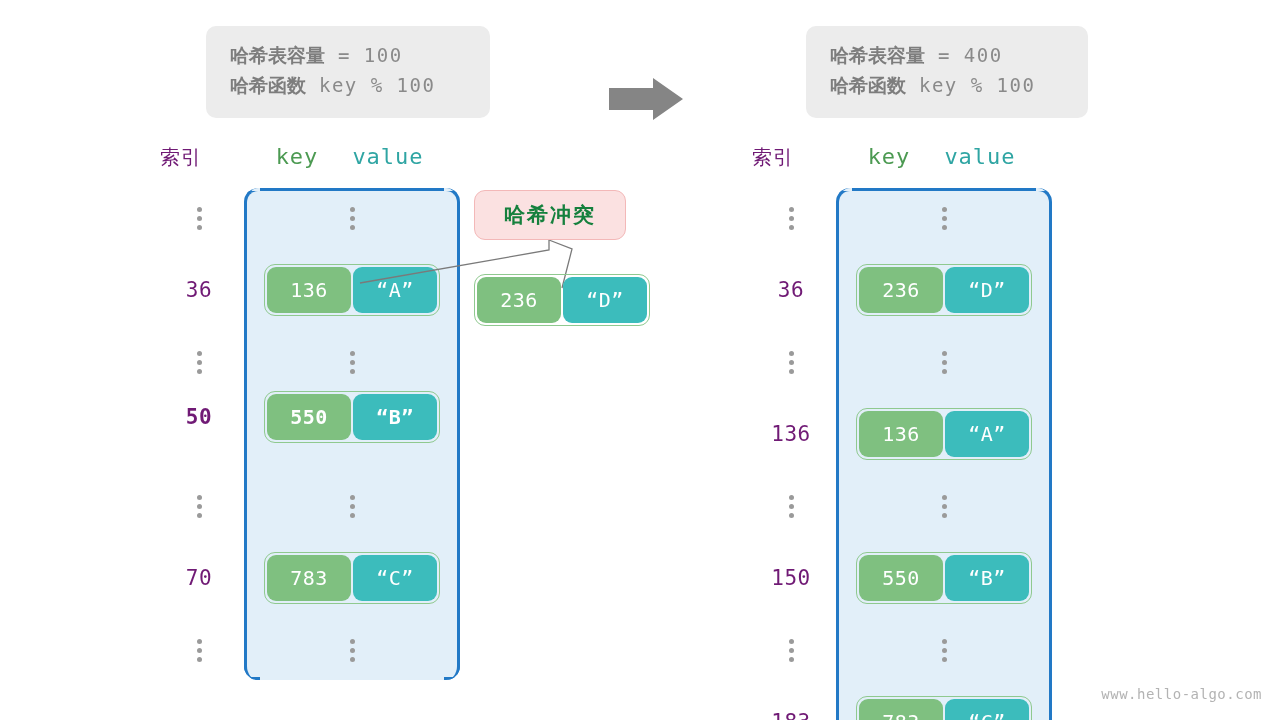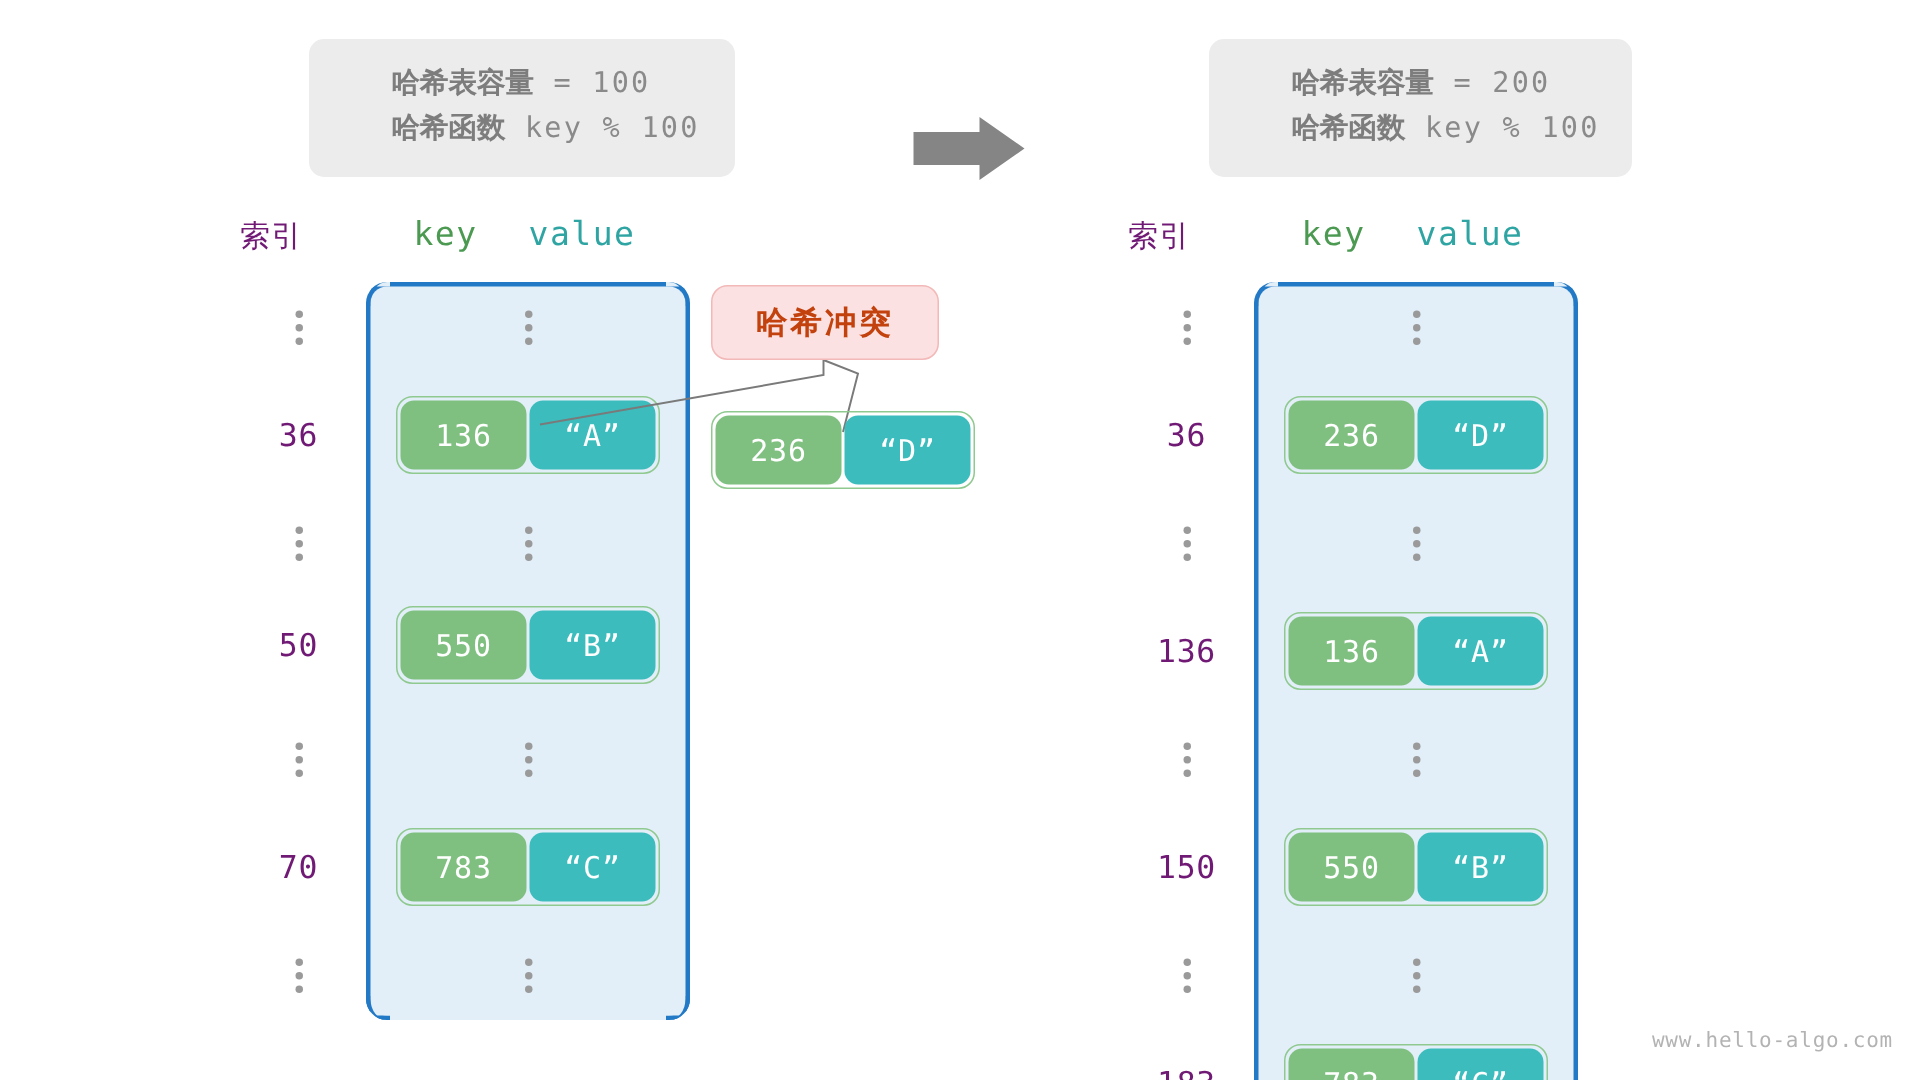--- a/index.html
+++ b/index.html
@@ -20,21 +20,20 @@
     padding:14px 24px 16px 24px;
     box-sizing:border-box;
   }
   .infoline{
     font-family:"DejaVu Sans Mono","Liberation Mono",monospace;
     font-size:19px;
     color:#8a8a8a;
     letter-spacing:1.5px;
     line-height:30px;
     white-space:pre;
-    margin-left:31px;
   }
   .infoline b{
     font-family:"DejaVu Sans","Liberation Sans",sans-serif;
     font-weight:bold;
     color:#7d7d7d;
     letter-spacing:0px;
   }
 
   #infobox-left{left:206px;top:26px;width:284px;height:92px;}
   #infobox-right{left:806px;top:26px;width:282px;height:92px;}
@@ -143,21 +142,21 @@
   .collision-pair{
     position:absolute;left:474px;top:274px;
   }
   .collision-badge{
     position:absolute;left:474px;top:190px;
     width:152px;height:50px;
     background:#fbe1e1;
     border:1.5px solid #f3b8b8;
     border-radius:11px;
     display:flex;align-items:center;justify-content:center;
-    font-size:21px;font-weight:bold;color:#c2410c;
+    font-size:21px;font-weight:bold;color:#15803d;
     letter-spacing:2px;
     box-sizing:border-box;
   }
   .leaders{position:absolute;left:0;top:0;width:1280px;height:720px;pointer-events:none;}
 
   .watermark{
     position:absolute;right:18px;bottom:18px;
     font-family:"DejaVu Sans Mono","Liberation Mono",monospace;
     font-size:14px;color:#b3b3b3;letter-spacing:0.5px;
   }
@@ -172,21 +171,21 @@
     <div class="infoline"><b>哈希函数</b> <span>key % 100</span></div>
   </div>
 
   <div class="arrow-wrap">
     <svg width="100" height="50" viewBox="0 0 100 50" xmlns="http://www.w3.org/2000/svg">
       <path d="M14 13 L58 13 L58 3 L88 24 L58 45 L58 35 L14 35 Z" fill="#858585"></path>
     </svg>
   </div>
 
   <div class="infobox" id="infobox-right">
-    <div class="infoline"><b>哈希表容量</b> <span>= 200</span></div>
+    <div class="infoline"><b>哈希表容量</b> <span>= 400</span></div>
     <div class="infoline"><b>哈希函数</b> <span>key % 100</span></div>
   </div>
 
   <div class="table-block" id="table-left">
     <div class="thead">
       <div class="th-index">索引</div>
       <div class="th-key">key</div>
       <div class="th-value">value</div>
     </div>
     <div class="rows" id="rows-left" style="height: 504px;">
@@ -225,21 +224,21 @@
             </div>
           </div>
           <div class="cellarea">
             <div class="vdots">
               <i></i>
               <i></i>
               <i></i>
             </div>
           </div>
         </div>
-        <div class="row" style="top: 212px;">
+        <div class="row" style="top: 199px; font-weight: bold;">
           <div class="idx">50</div>
           <div class="cellarea">
             <div class="pair">
               <div class="cell key">550</div>
               <div class="cell val">“B”</div>
             </div>
           </div>
         </div>
         <div class="row" style="top: 288px;">
           <div class="idx">

